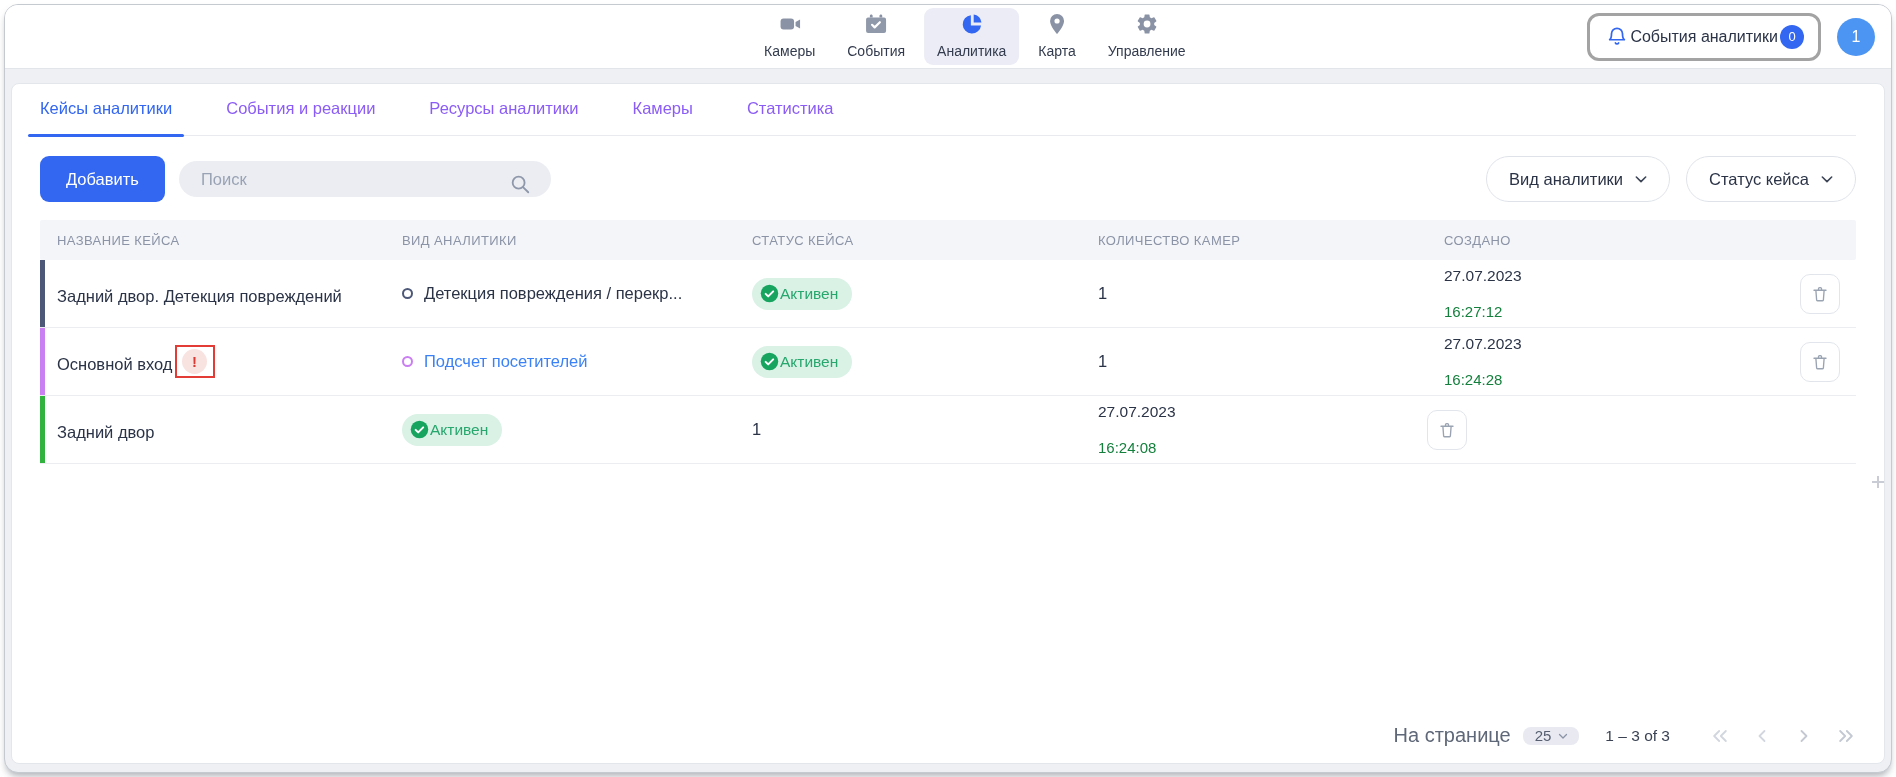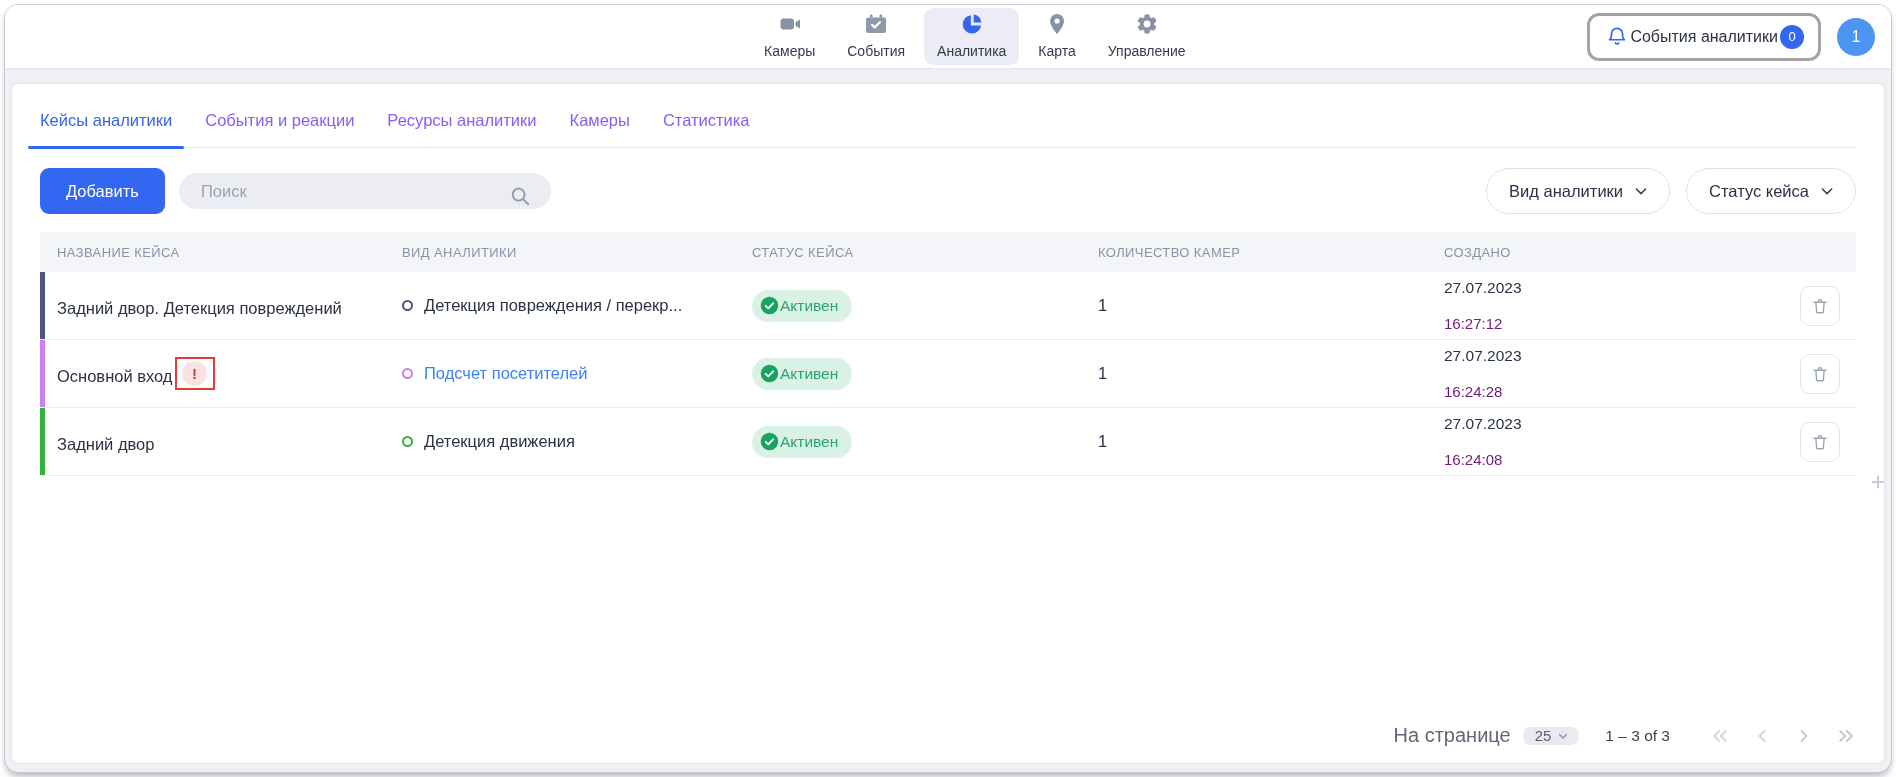--- a/index.html
+++ b/index.html
@@ -32,21 +32,21 @@
   .events-btn .ev-label { font-size:16px; color:#2b3347; white-space:nowrap; }
   .badge { min-width:24px; height:24px; border-radius:12px; background:#3366f1; color:#fff; font-size:13px;
     display:flex; align-items:center; justify-content:center; padding:0 6px; }
   .avatar { width:38px; height:38px; border-radius:50%; background:#4d95f2; color:#fff; font-size:16px;
     display:flex; align-items:center; justify-content:center; cursor:pointer; }
   
   .card {
     margin:14px 6px 8px; background:#fff; border:1px solid #e3e6eb; border-radius:8px;
     flex:1 1 auto; display:flex; flex-direction:column; padding:0 28px; position:relative; overflow:hidden;
   }
-  .tabs { display:flex; gap:33px; padding-top:27px; border-bottom:1px solid #e8eaef; }
+  .tabs { display:flex; gap:54px; padding-top:15px; border-bottom:1px solid #e8eaef; }
   .tab { font-size:16.5px; color:#8b5cf6; padding-bottom:17px; position:relative; cursor:pointer; white-space:nowrap; }
   .tab.active { color:#3366f1; }
   .tab.active::after { content:""; position:absolute; left:-12px; right:-12px; bottom:-2px; height:3px; background:#3366f1; border-radius:2px; }
   
   .toolbar { display:flex; align-items:center; margin-top:20px; flex:0 0 auto; }
   .add-btn { background:#3366f1; color:#fff; border:none; border-radius:9px; font-size:16.5px;
     padding:0 26px; height:46px; cursor:pointer; font-family:inherit; }
   .search-box { position:relative; margin-left:14px; }
   .search-input {
     width:372px; height:36px; background:#ebedf2; border:none; border-radius:23px;
@@ -66,21 +66,21 @@
   .t-head .th { font-size:13px; color:#8b93a7; letter-spacing:.4px; padding-left:17px; white-space:nowrap; }
   .t-row { height:68px; border-bottom:1px solid #ecedf1; position:relative; background:#fff; }
   .strip { position:absolute; left:0; top:0; bottom:0; width:5px; }
   .cell { padding-left:17px; font-size:16.5px; color:#2b3347; display:flex; align-items:center; min-width:0; }
   .name-text { white-space:nowrap; overflow:hidden; text-overflow:ellipsis;margin-top:6px; }
   .type-ring { width:11px; height:11px; border-radius:50%; border:2.5px solid currentColor; margin-right:11px; flex:0 0 auto; }
   .type-label { white-space:nowrap; overflow:hidden; text-overflow:ellipsis; }
   .status-badge { display:inline-flex; align-items:center; gap:0; background:#d9f2e5; border-radius:16px;
     height:32px; padding:0 14px 0 7px; font-size:15.5px; color:#27a66d; }
   .created .date { font-size:15.5px; color:#2b3347; }
-  .created .time { font-size:15px; color:#701a75; margin-top:18px; }
+  .created .time { font-size:15px; color:#15803d; margin-top:18px; }
   .created-wrap { display:flex; flex-direction:column; justify-content:center; }
   .trash-btn { width:40px; height:40px; border:1px solid #e2e5eb; border-radius:10px; background:#fff;
     display:flex; align-items:center; justify-content:center; color:#9aa3b2; cursor:pointer; }
   
   .alert-box { margin-left:2px; width:40px; height:33px; border:2px solid #e33b35; display:flex;
     align-items:center; justify-content:center; flex:0 0 auto; }
   .alert-dot { width:25px; height:25px; border-radius:50%; background:#f9e3e1; color:#d93a34;
     font-size:15px; font-weight:bold; display:flex; align-items:center; justify-content:center; }
   
   .pagination { margin-top:auto; display:flex; align-items:center; justify-content:flex-end; gap:26px;
@@ -298,24 +298,20 @@
             </span>
           </button>
         </div>
       </div>
 
       <div class="t-row">
         <div class="strip" style="background: rgb(49, 178, 62);"></div>
         <div class="cell">
             <span class="name-text">Задний двор</span>
           </div>
-        <div class="cell" style="color: rgb(49, 178, 62);">
-          <span class="type-ring"></span>
-          <span class="type-label" style="color:#2b3347;">Детекция движения</span>
-        </div>
         <div class="cell">
           <span class="status-badge">
             <span style="display:flex;">
               <svg width="21" height="21" viewBox="0 0 24 24">
                   <circle cx="12" cy="12" r="10" fill="#17a45f"></circle>
                   <path d="M7.6 12.4l2.9 2.9 5.7-5.7" fill="none" stroke="#fff" stroke-width="2.3" stroke-linecap="round" stroke-linejoin="round"></path>
                 </svg>
             </span>
             <span>Активен</span>
           </span>

